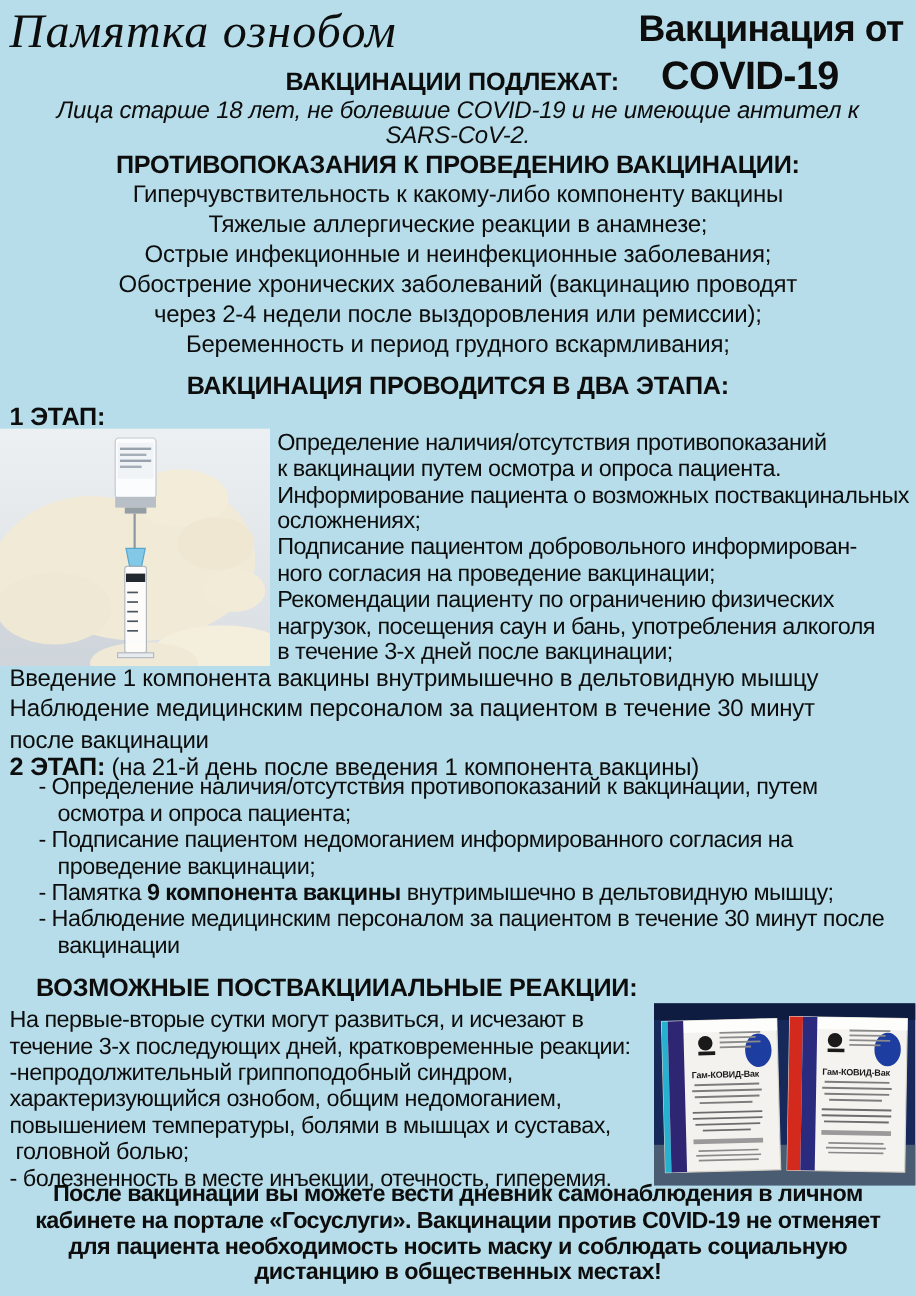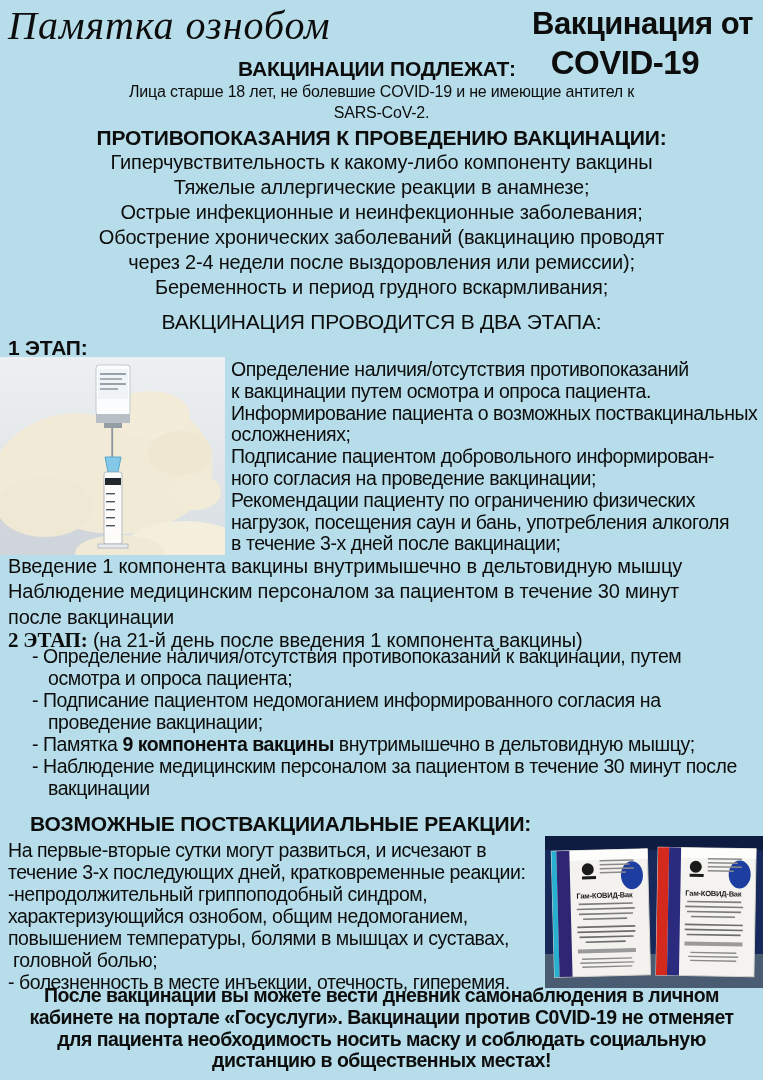--- a/index.html
+++ b/index.html
@@ -13,34 +13,34 @@
   .pre{white-space:pre;}
   .center{text-align:center;}
   .b{font-weight:bold;}
 
   
   .brand{left:8px;top:2px;font-family:"Liberation Serif", serif;font-style:italic;
          font-size:40px;letter-spacing:1px;}
   .title1{right:10px;top:6px;font-weight:bold;font-size:31px;letter-spacing:-0.5px;}
   .title2{right:64px;top:44px;font-weight:bold;font-size:33px;letter-spacing:-0.5px;}
   .subject-heading{left:238px;top:57px;font-weight:bold;font-size:21px;}
-  .subject-text{left:0;top:82px;width:100%;font-size:16px;line-height:20.5px;}
+  .subject-text{left:0;top:82px;width:100%;font-size:20px;line-height:20.5px;font-style:italic;}
 
   
   .contra-heading{left:0;top:126px;width:100%;font-weight:bold;font-size:21px;}
   .contra-items{left:0;top:150px;width:100%;font-size:20px;line-height:25px;}
 
   
-  .stages-heading{left:0;top:310px;width:100%;font-weight:normal;font-size:21px;}
+  .stages-heading{left:0;top:310px;width:100%;font-weight:bold;font-size:21px;}
   .stage1-label{left:8px;top:336px;font-weight:bold;font-size:21px;}
   .photo-syringe{left:0;top:357px;width:225px;height:198px;}
   .stage1-side{left:231px;top:359px;font-size:19.5px;line-height:21.8px;letter-spacing:-0.45px;}
   .stage1-full{left:8px;top:554px;font-size:20px;line-height:25.3px;}
   .stage2-line{left:8px;top:628px;font-size:20px;white-space:pre;}
-  .stage2-line .lbl{font-weight:bold;font-size:21px;font-family:Liberation Serif, serif;}
+  .stage2-line .lbl{font-weight:bold;font-size:21px;}
   .bullets{left:8px;top:645px;width:750px;font-size:19.5px;letter-spacing:-0.45px;margin-left:16px;}
   .li{white-space:pre;line-height:22px;padding-left:24px;text-indent:-16px;}
 
   
   .react-heading{left:30px;top:812px;font-weight:bold;font-size:21px;}
   .photo-boxes{left:545px;top:836px;width:218px;height:152px;}
   .react-text{left:8px;top:839px;font-size:19.5px;line-height:22px;letter-spacing:-0.45px;}
 
   
   .footer-text{left:0;top:985px;width:100%;font-weight:bold;font-size:19.5px;

